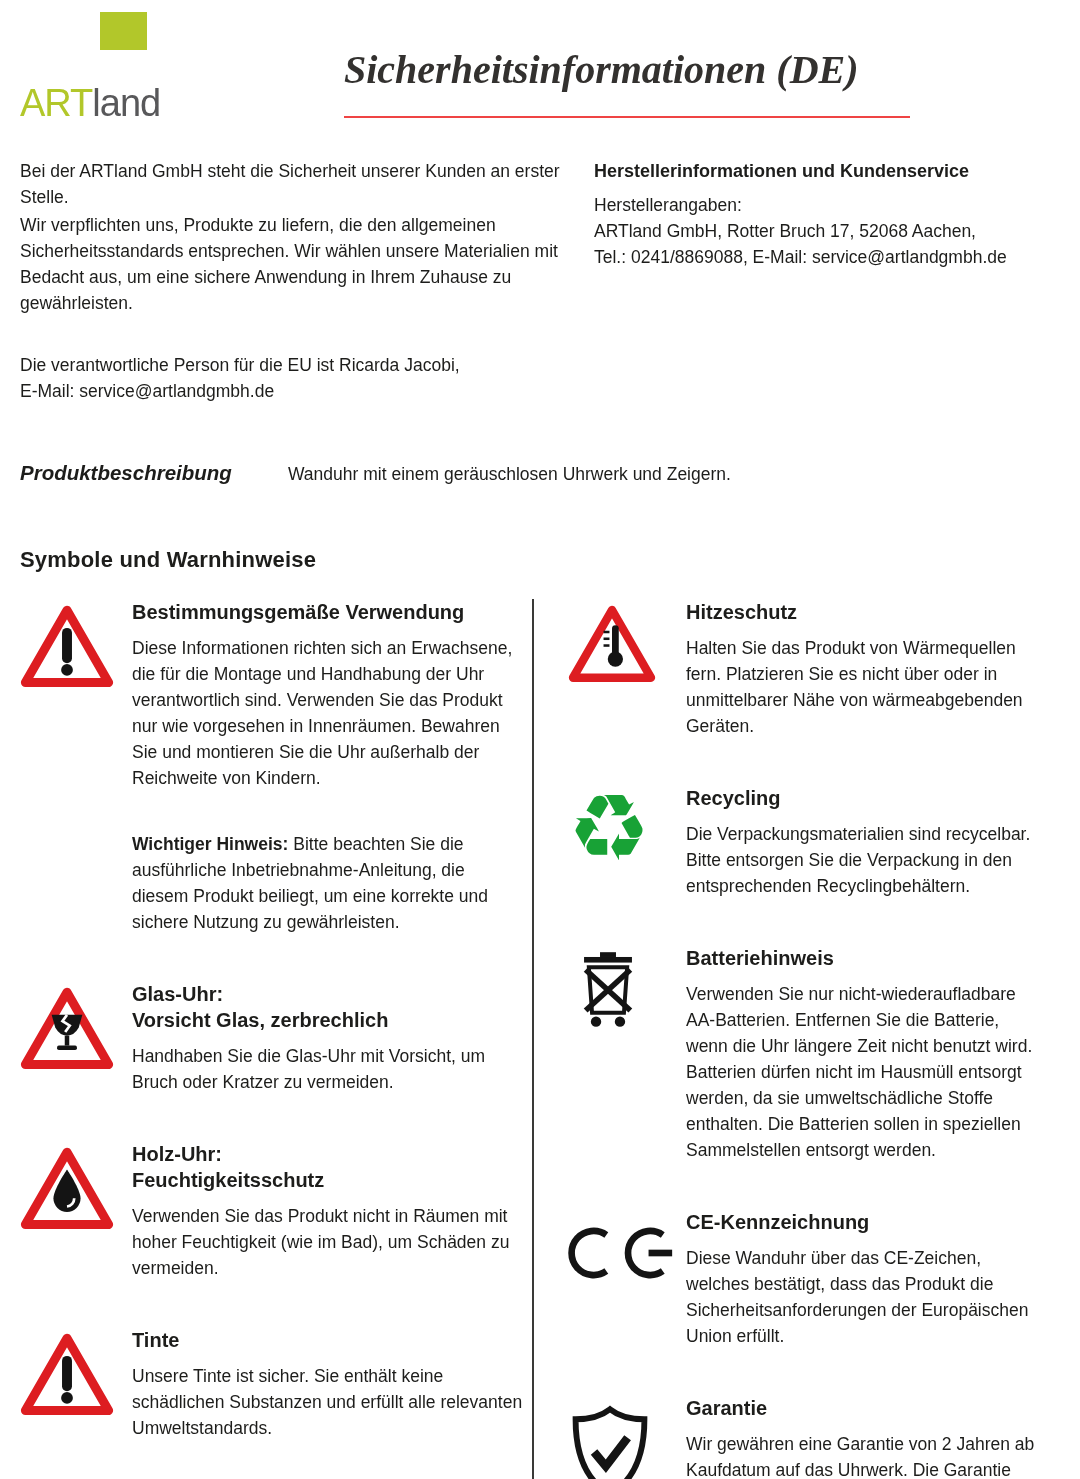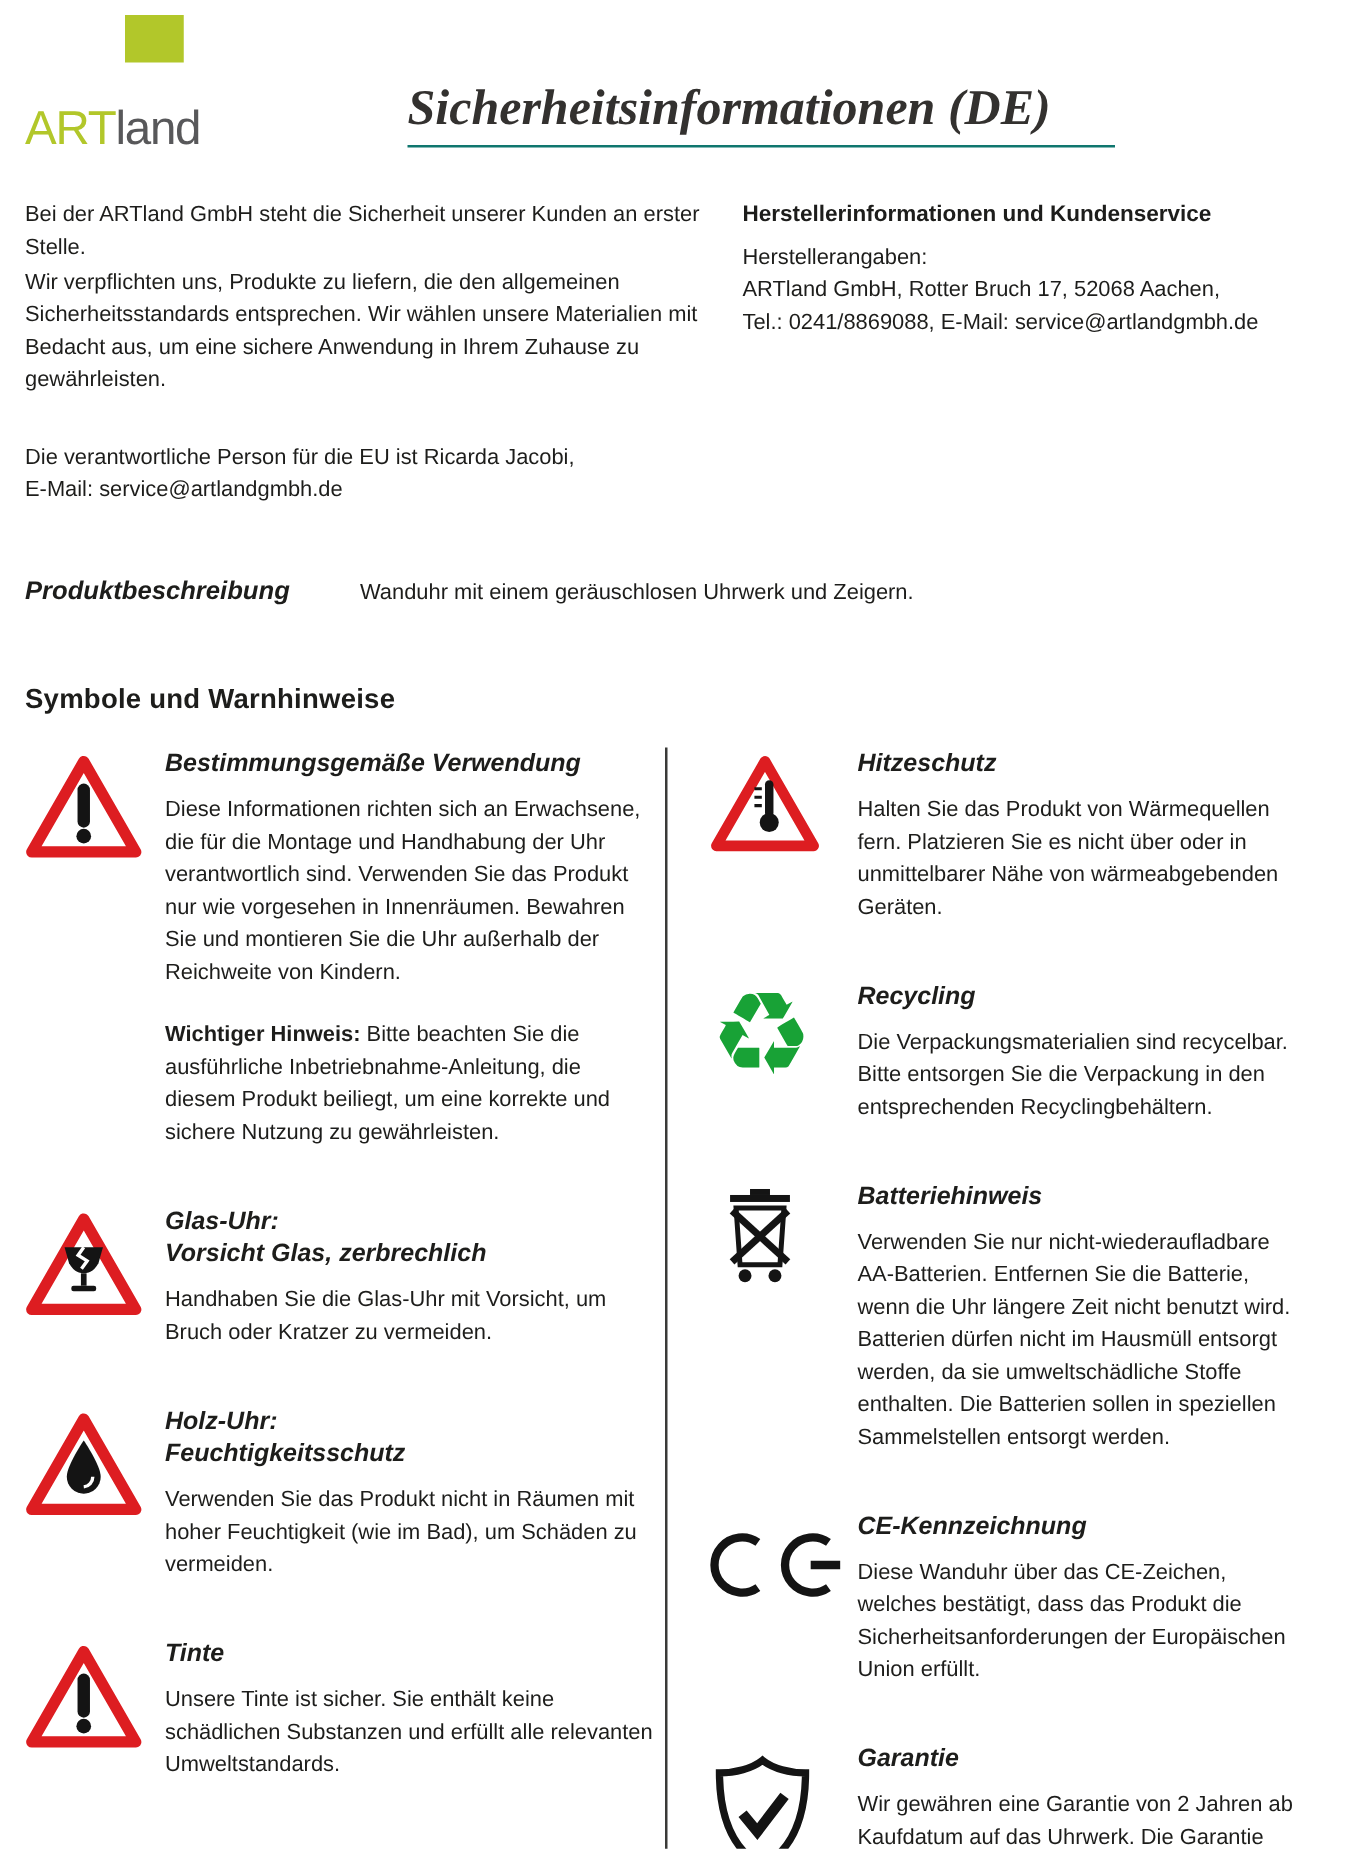--- a/index.html
+++ b/index.html
@@ -20,21 +20,21 @@
   }
   .page{padding:12px 20px 0 20px;}
 
   
   .header{display:flex;align-items:flex-end;}
   .logo{position:relative;width:280px;height:106px;flex:0 0 280px;}
   .logo-square{position:absolute;left:80px;top:0;width:47px;height:38px;background:var(--logo-green);}
   .logo-text{position:absolute;left:0;bottom:-4px;font-size:38px;line-height:1;letter-spacing:-1px;}
   .logo-art{color:var(--logo-green);}
   .logo-land{color:var(--logo-gray);}
-  .title-wrap{width:566px;margin-left:26px;border-bottom:2px solid #0f766e;padding-bottom:8px;}
+  .title-wrap{width:566px;margin-left:44px;border-bottom:2px solid #ef4444;padding-bottom:24px;}
   .doc-title{
     font-family:"Liberation Serif","DejaVu Serif",serif;
     font-style:italic;font-weight:600;font-size:40px;line-height:1.1;
     color:#33312f;white-space:nowrap;
   }
 
   
   .intro{display:flex;margin-top:40px;gap:12px;}
   .intro-left{flex:0 0 548px;width:548px;}
   .intro-left .p1{margin-bottom:2px;}
@@ -50,22 +50,22 @@
   .symbols-heading{margin-top:60px;font-size:22px;font-weight:bold;letter-spacing:0.2px;}
   .symbols{display:flex;margin-top:26px;min-height:862px;border-bottom:2px solid var(--rule);}
   .col-left{flex:0 0 512px;width:512px;padding-right:8px;}
   .col-right{flex:1;border-left:2px solid var(--rule);padding-left:34px;}
   .sym-item{display:flex;margin-bottom:46px;}
   .sym-item.last{margin-bottom:0;}
   .sym-icon{flex:0 0 112px;padding-top:4px;}
   .col-right .sym-icon{flex:0 0 118px;}
   .sym-text{flex:1;max-width:392px;}
   .col-right .sym-text{max-width:352px;}
-  .sym-text h3{font-size:20px;font-weight:bold;line-height:26px;margin-bottom:10px;white-space:pre-line;font-style:italic;}
-  .note{margin-top:24px;}
+  .sym-text h3{font-size:20px;font-weight:bold;line-height:26px;margin-bottom:10px;white-space:pre-line;}
+  .note{margin-top:40px;}
   .note b{font-weight:bold;}
 
   
   .tri-path{fill:#fff;stroke:var(--warning-red);stroke-width:10;stroke-linejoin:round;}
   .glyph{fill:#141414;}
   .gl-stroke{fill:none;stroke:#141414;}
   .white-stroke{fill:none;stroke:#fff;}
   .recycle-glyph{
     font-family:"DejaVu Sans",sans-serif;
     font-size:92px;line-height:80px;color:var(--recycling-green);display:block;

